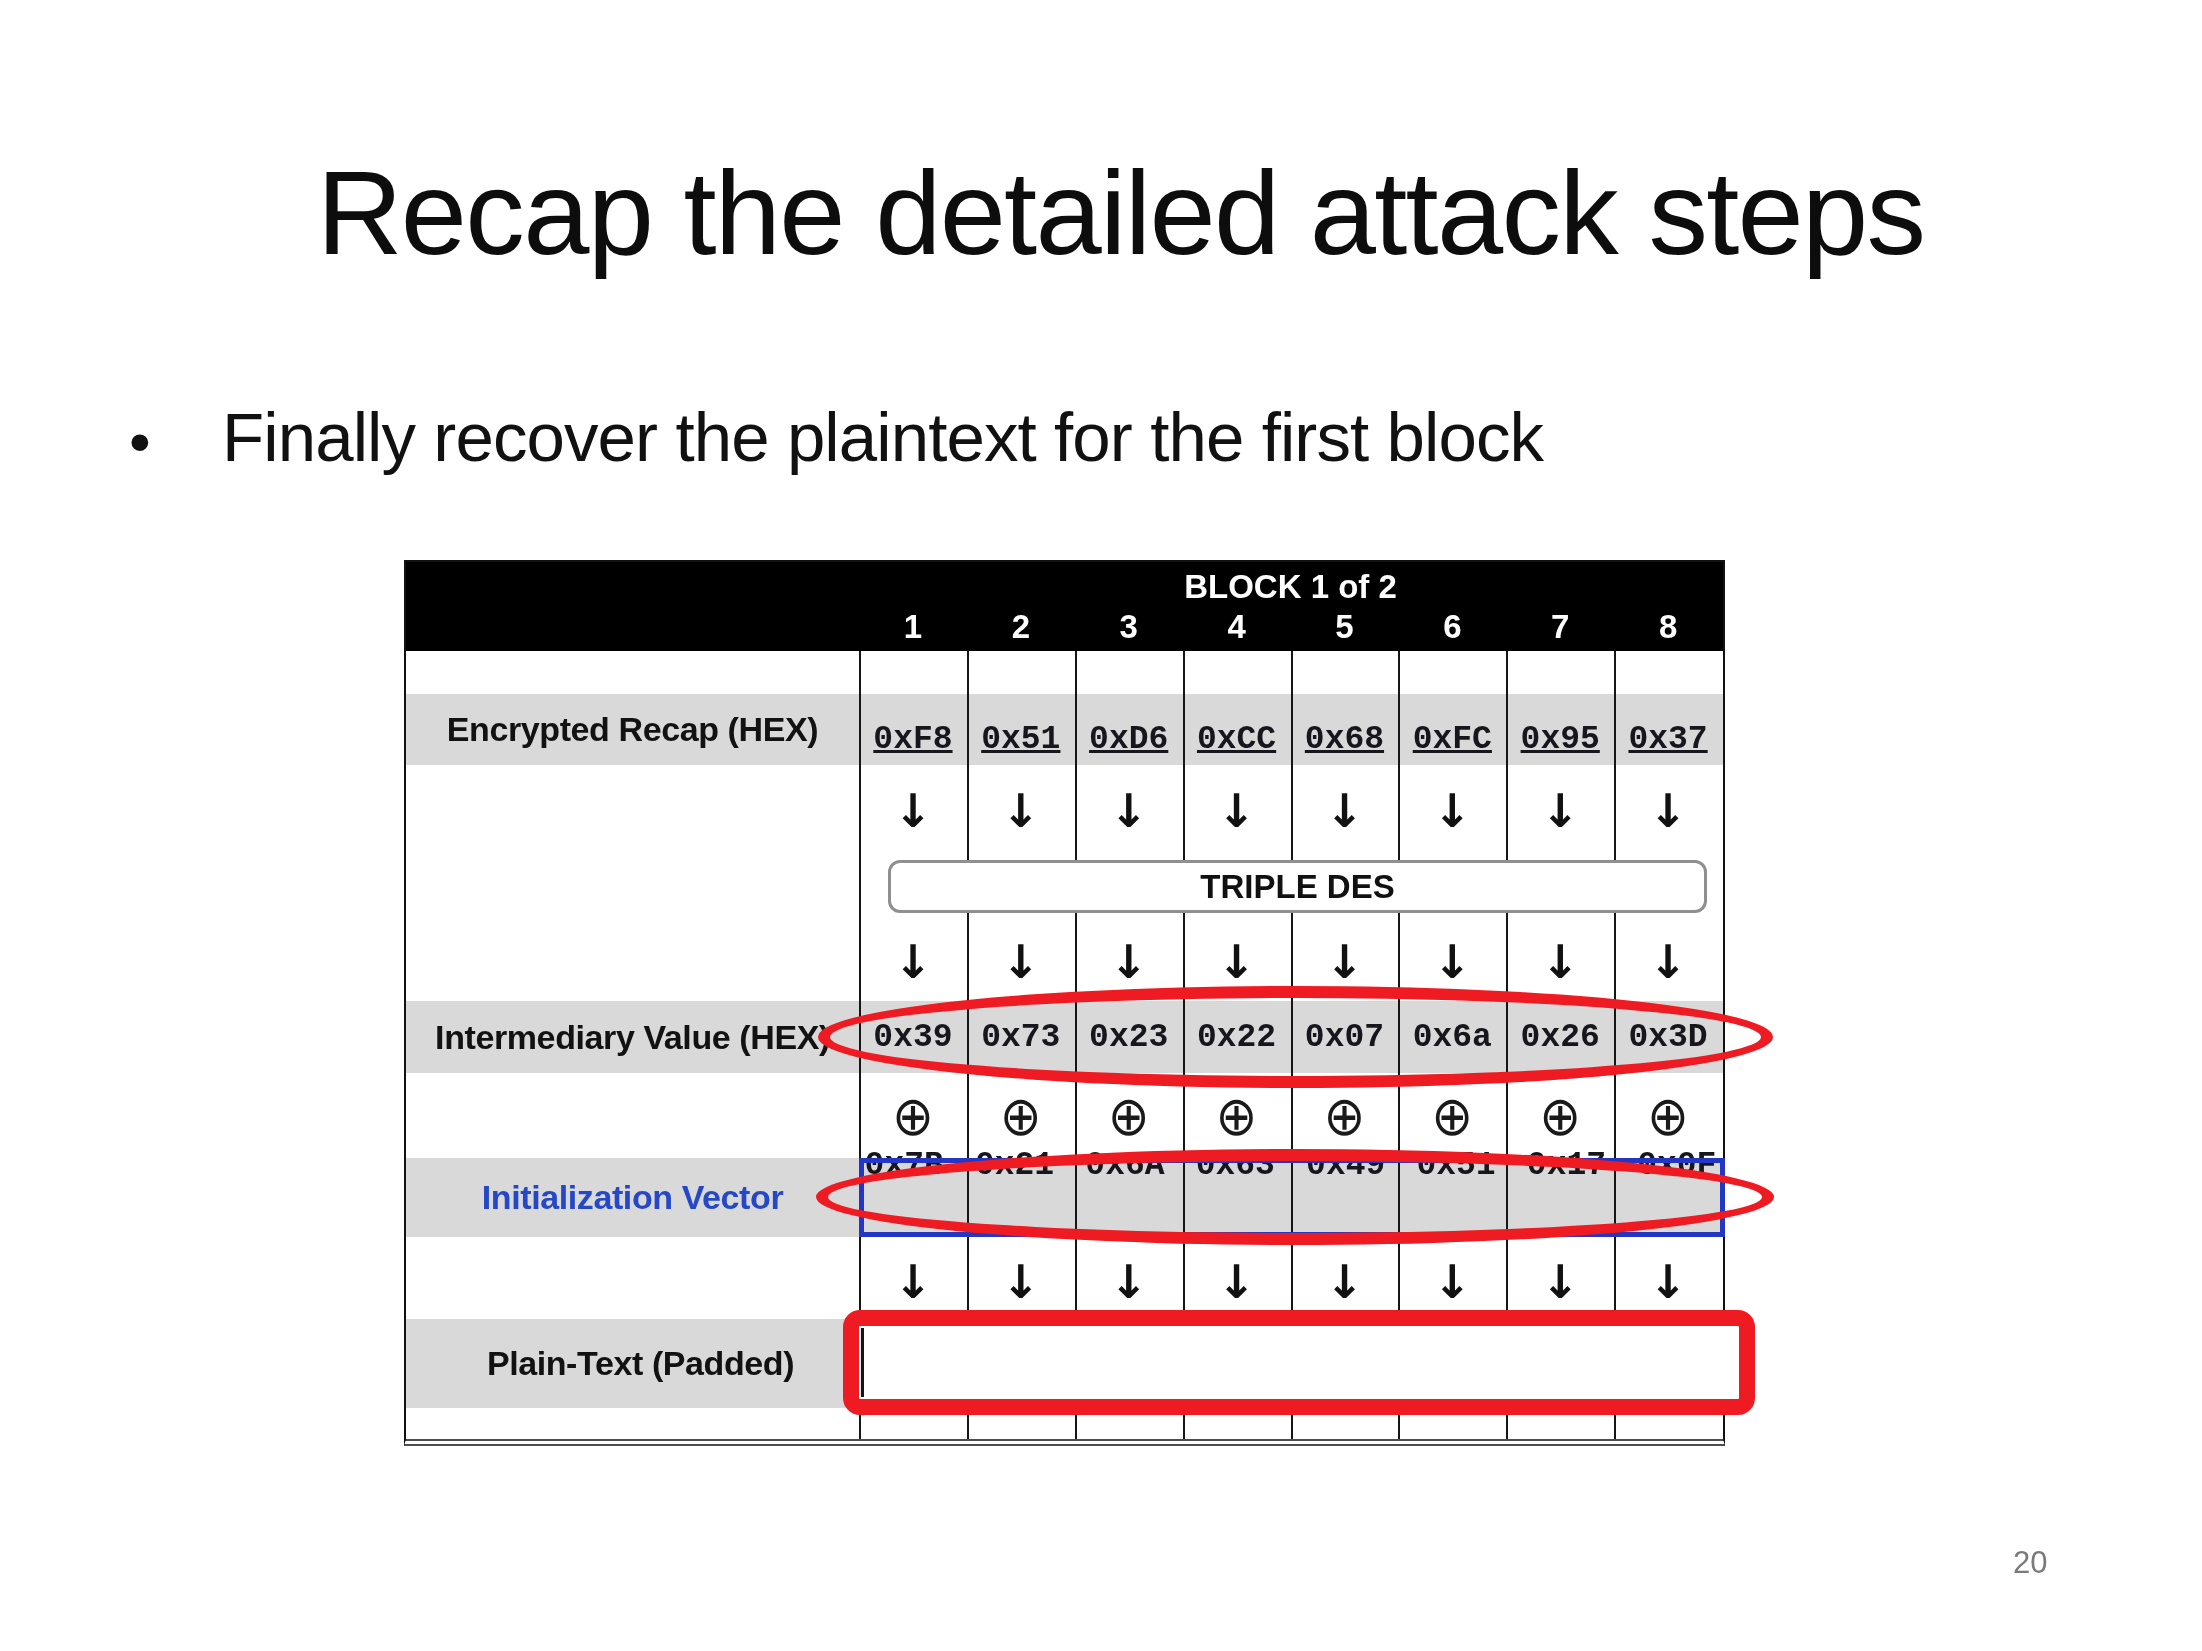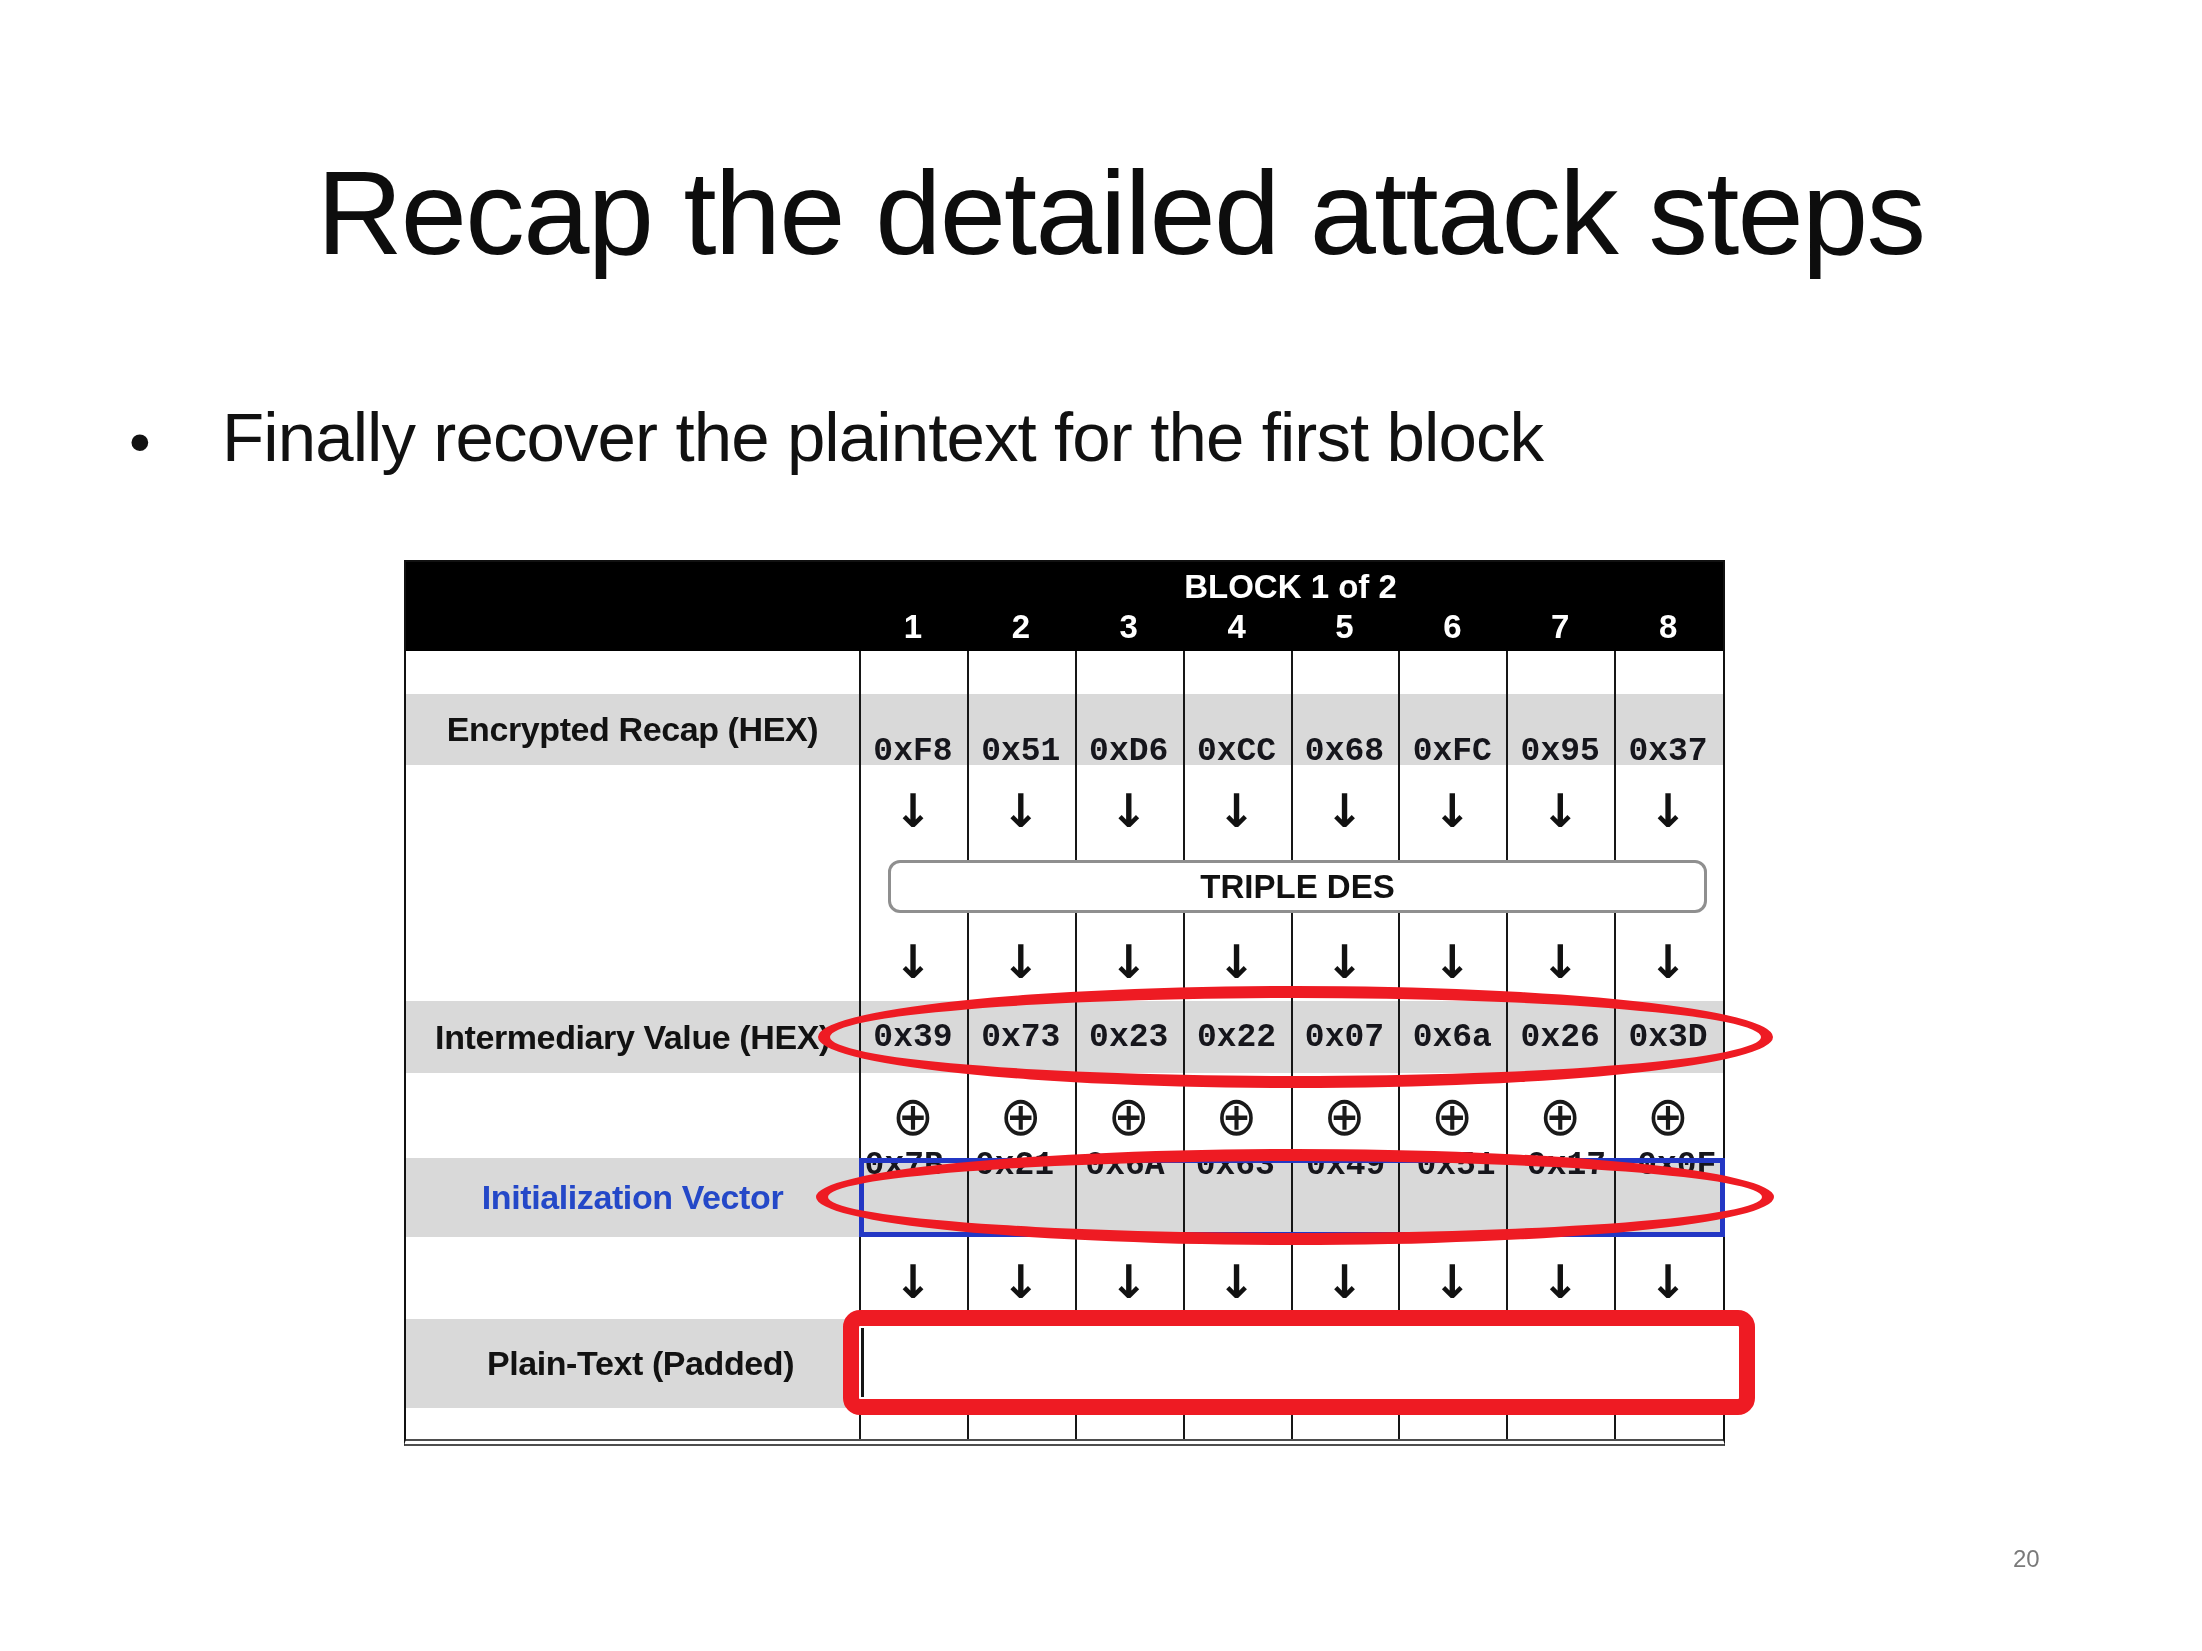--- a/index.html
+++ b/index.html
@@ -15,21 +15,21 @@
     padding-left:19px;
   }
   .bullet-line{
     position:absolute; left:129px; top:397px; width:2005px;
     display:flex; align-items:flex-start; color:#111;
   }
   .bullet-dot{ font-size:62px; line-height:1.45; width:93px; flex:0 0 93px; }
   .bullet-text{ font-size:69px; line-height:1.18; letter-spacing:-0.9px; }
   .page-number{
     position:absolute; left:2013px; top:1545px; width:138px;
-    font-size:24px; color:var(--page-gray,#7a7a7a); text-align:left;
+    font-size:31px; color:var(--page-gray,#7a7a7a); text-align:left;
   }
   
   .attack-table{
     position:absolute; left:404px; top:560px; width:1321px; height:886px;
     border:2.6px solid #111; border-bottom:7.7px double #4e4e4e; box-sizing:border-box;
   }
   .t-header{
     position:absolute; left:0; top:0; right:0; height:89px;
     background:var(--header-black,#000); z-index:2;
   }
@@ -55,21 +55,21 @@
     position:absolute; left:453px; top:89px; width:863px; bottom:0;
     display:grid; grid-template-columns:repeat(8,1fr); z-index:2;
   }
   .dividers i{ border-left:2.6px solid #161616; }
   
   .vrow{
     position:absolute; left:453px; width:863px;
     display:grid; grid-template-columns:repeat(8,1fr); z-index:3;
   }
   .hex{ font-family:"Liberation Mono", monospace; font-weight:bold; font-size:33px; color:#16161c; }
-  .row-encrypted{ top:148px; height:82px; }
+  .row-encrypted{ top:136px; height:82px;text-decoration:underline; }
   .row-arrows-1{ top:222px; height:48px; }
   .row-arrows-2{ top:373px; height:48px; }
   .row-intermediary{ top:439px; height:72px; }
   .row-xor{ top:525px; height:55px; }
   .row-iv{ top:564px; height:79px;gap:20px; }
   .row-arrows-3{ top:693px; height:48px; }
   .arrows .cell{ font-size:46px; font-weight:bold; color:#111; font-family:"DejaVu Sans",sans-serif; }
   .row-xor .cell{ font-size:50px; color:#1a1a1a; font-family:"DejaVu Sans",sans-serif; transform:scaleY(1.1); }
   
   .rlabel{

